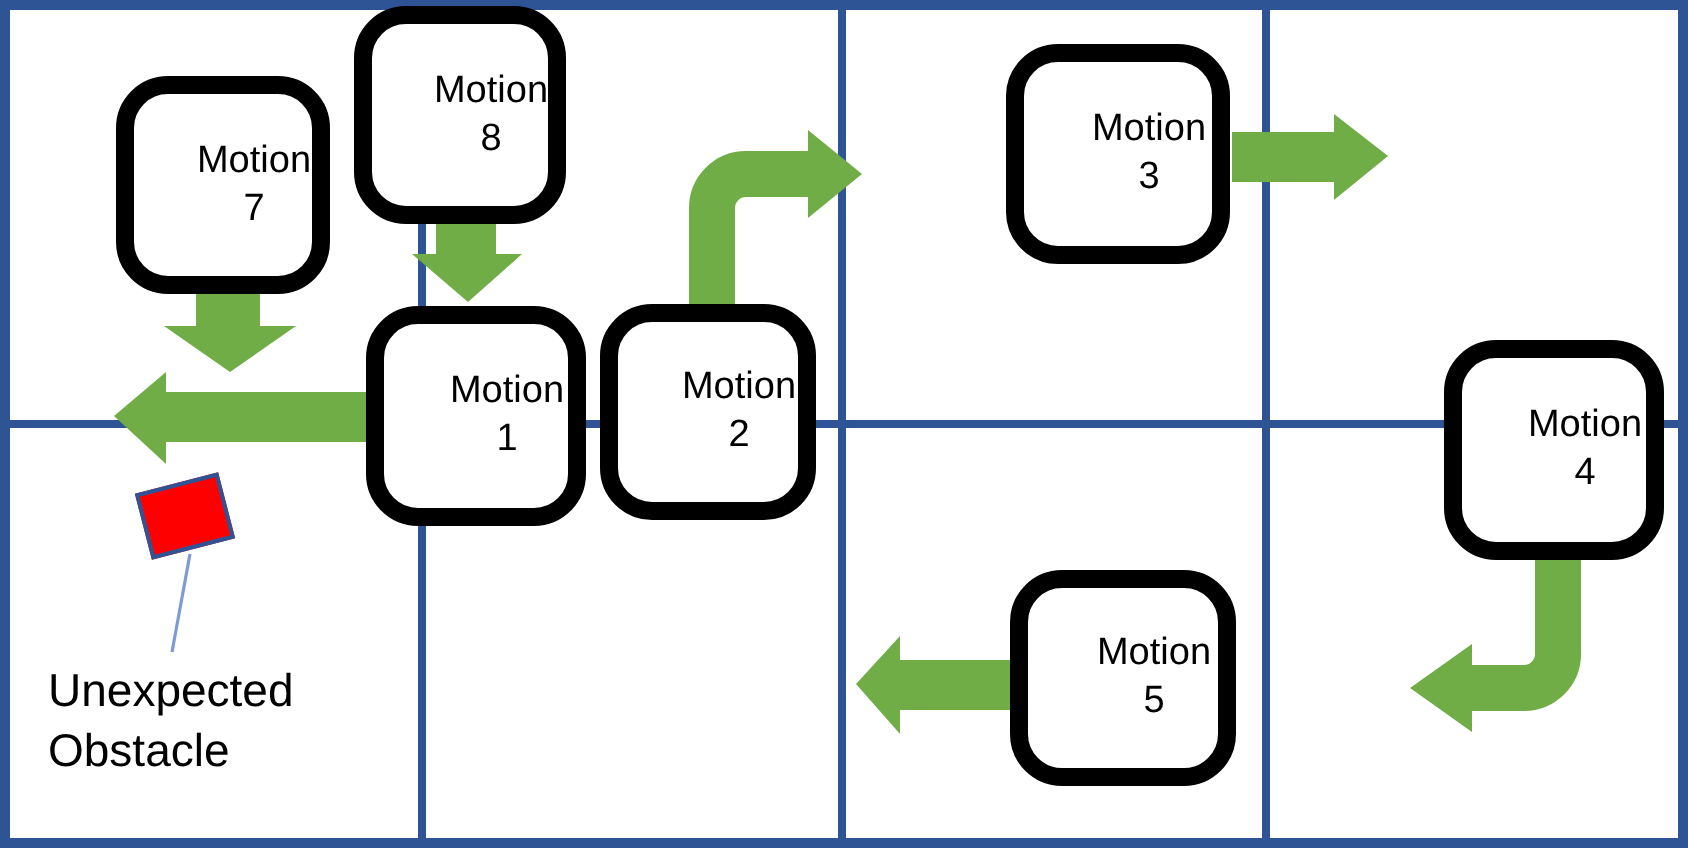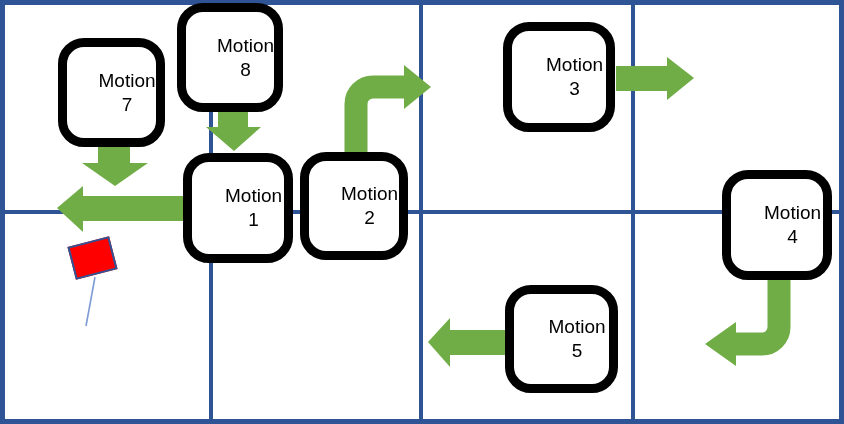--- a/index.html
+++ b/index.html
@@ -107,14 +107,18 @@
     <div>Motion</div>
     <div>4</div>
   </div>
 
   <div class="mbox" style="left:505px;top:285px;width:113px;height:108px">
     <div>Motion</div>
     <div>5</div>
   </div>
 
   <div class="obstacle"></div>
+  <div class="obstacle-caption">
+    <div>Unexpected</div>
+    <div>Obstacle</div>
+  </div>
 
 </div>
 
 </body></html>

